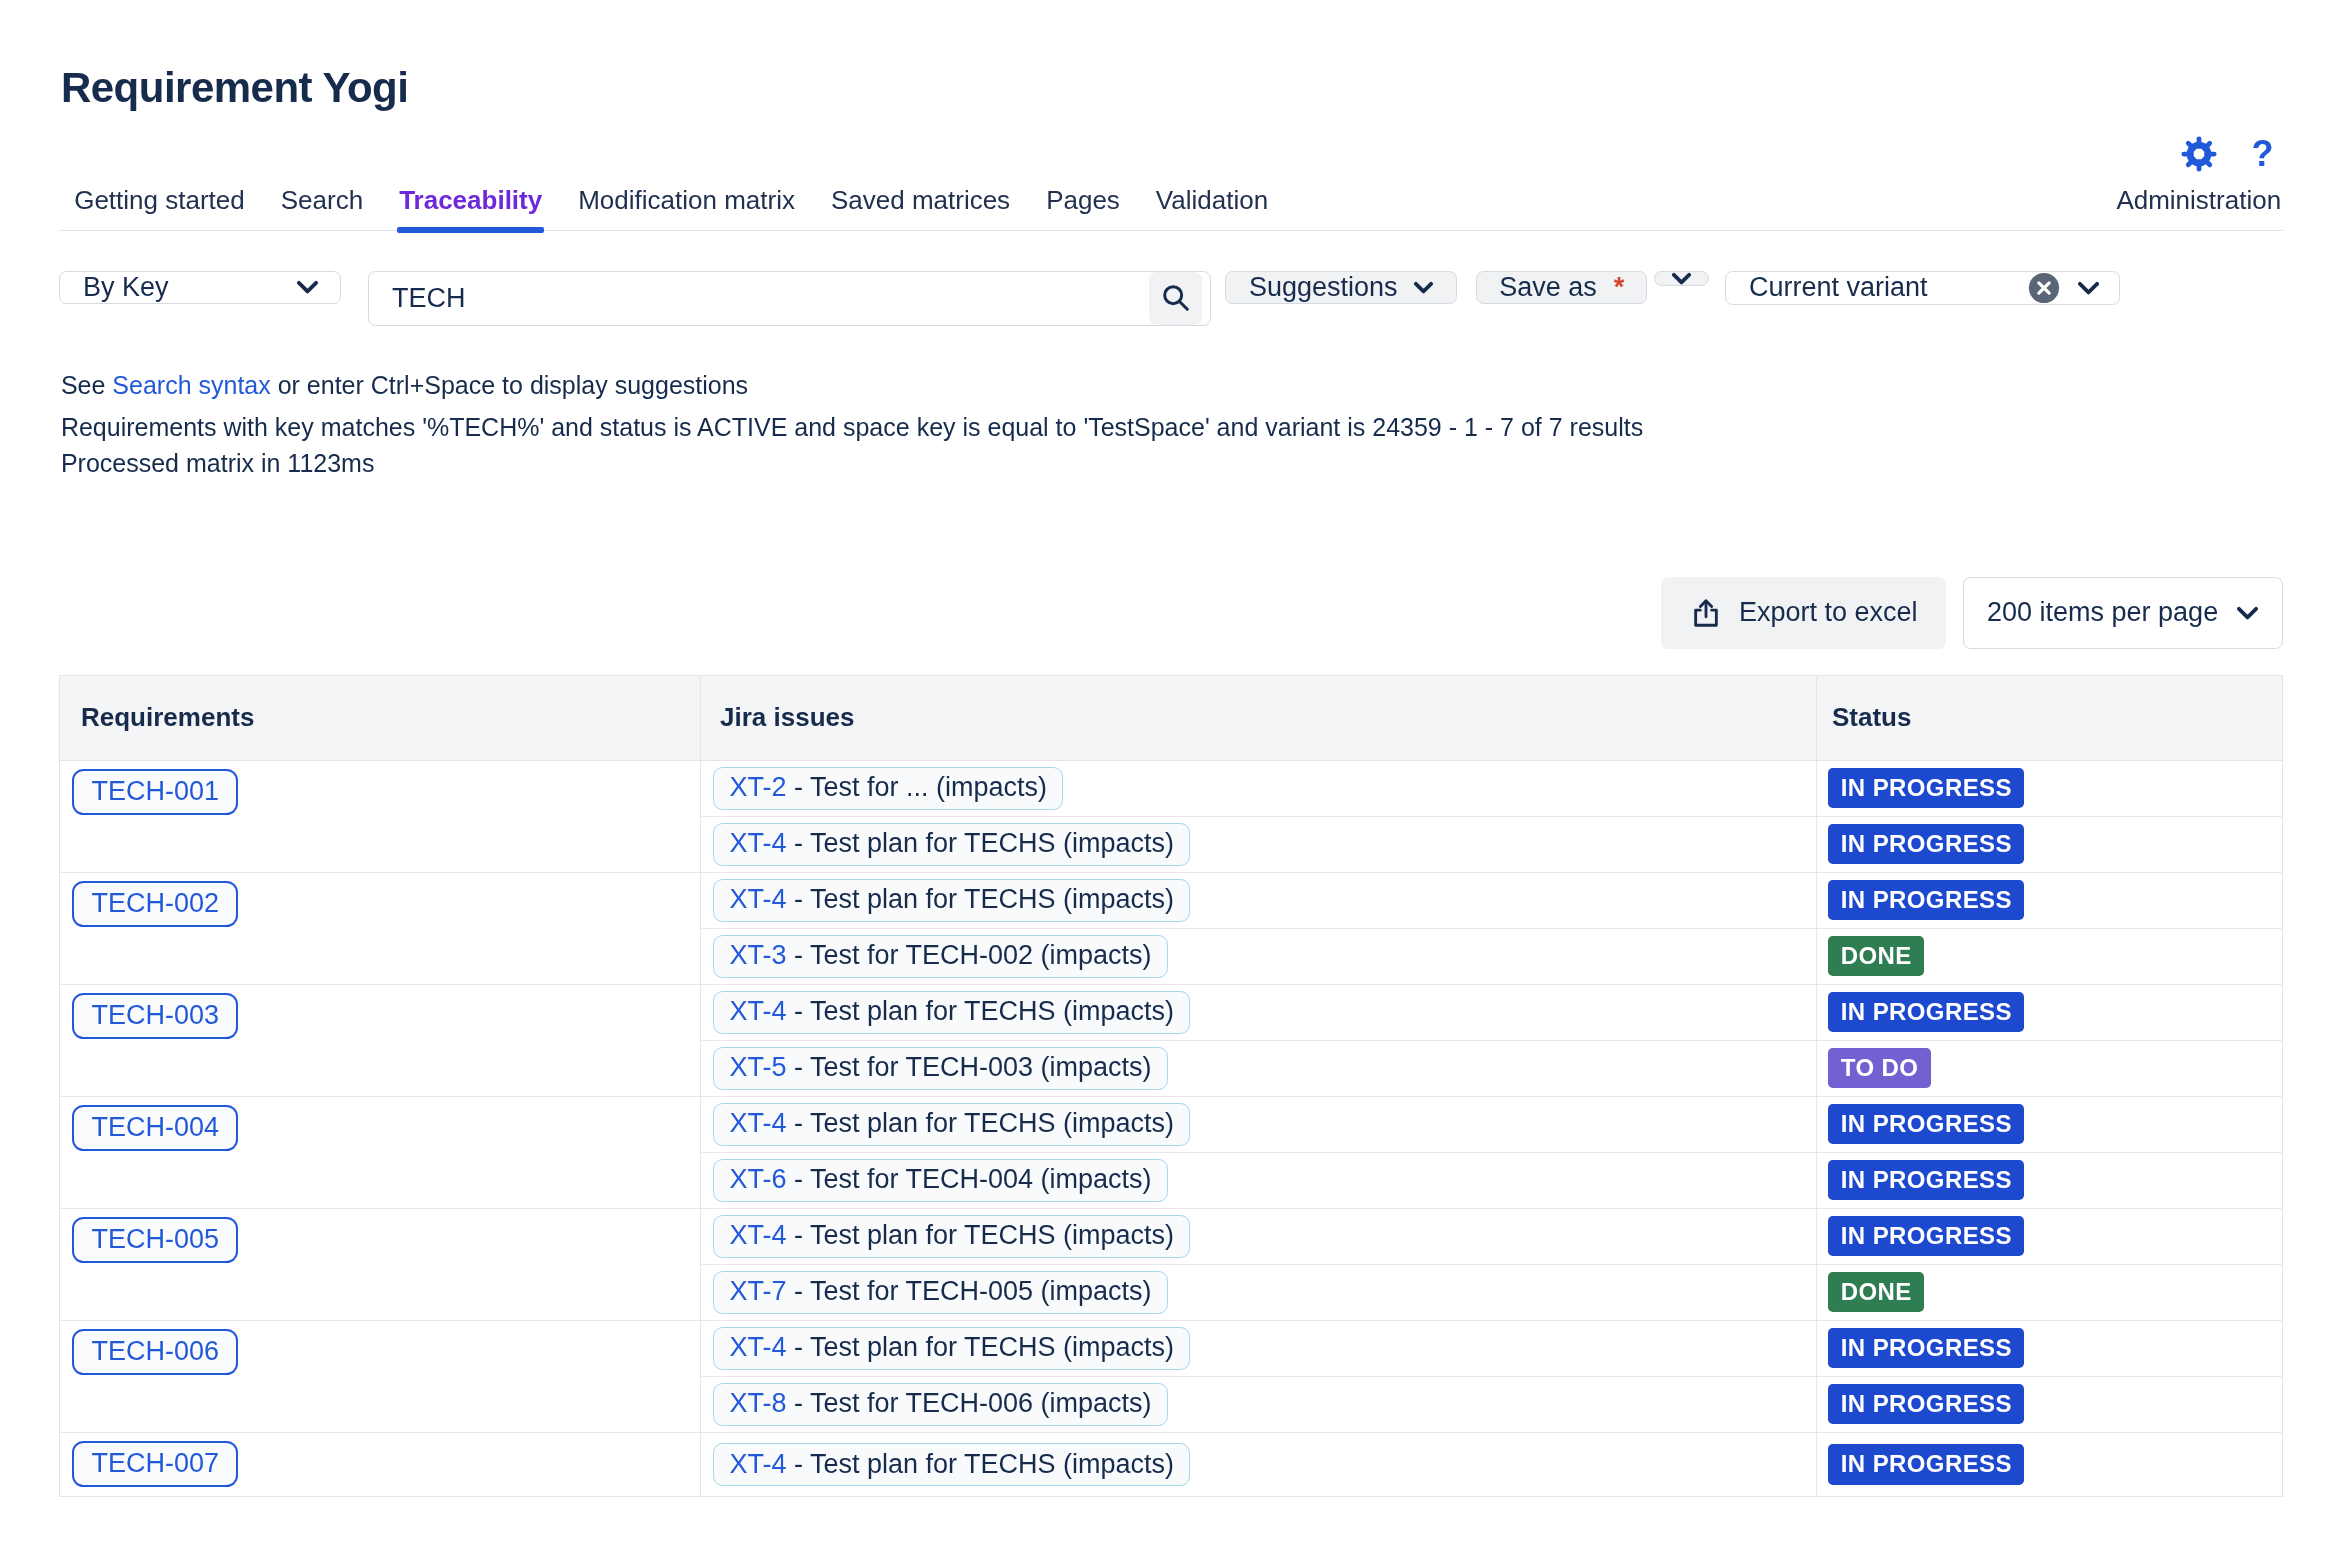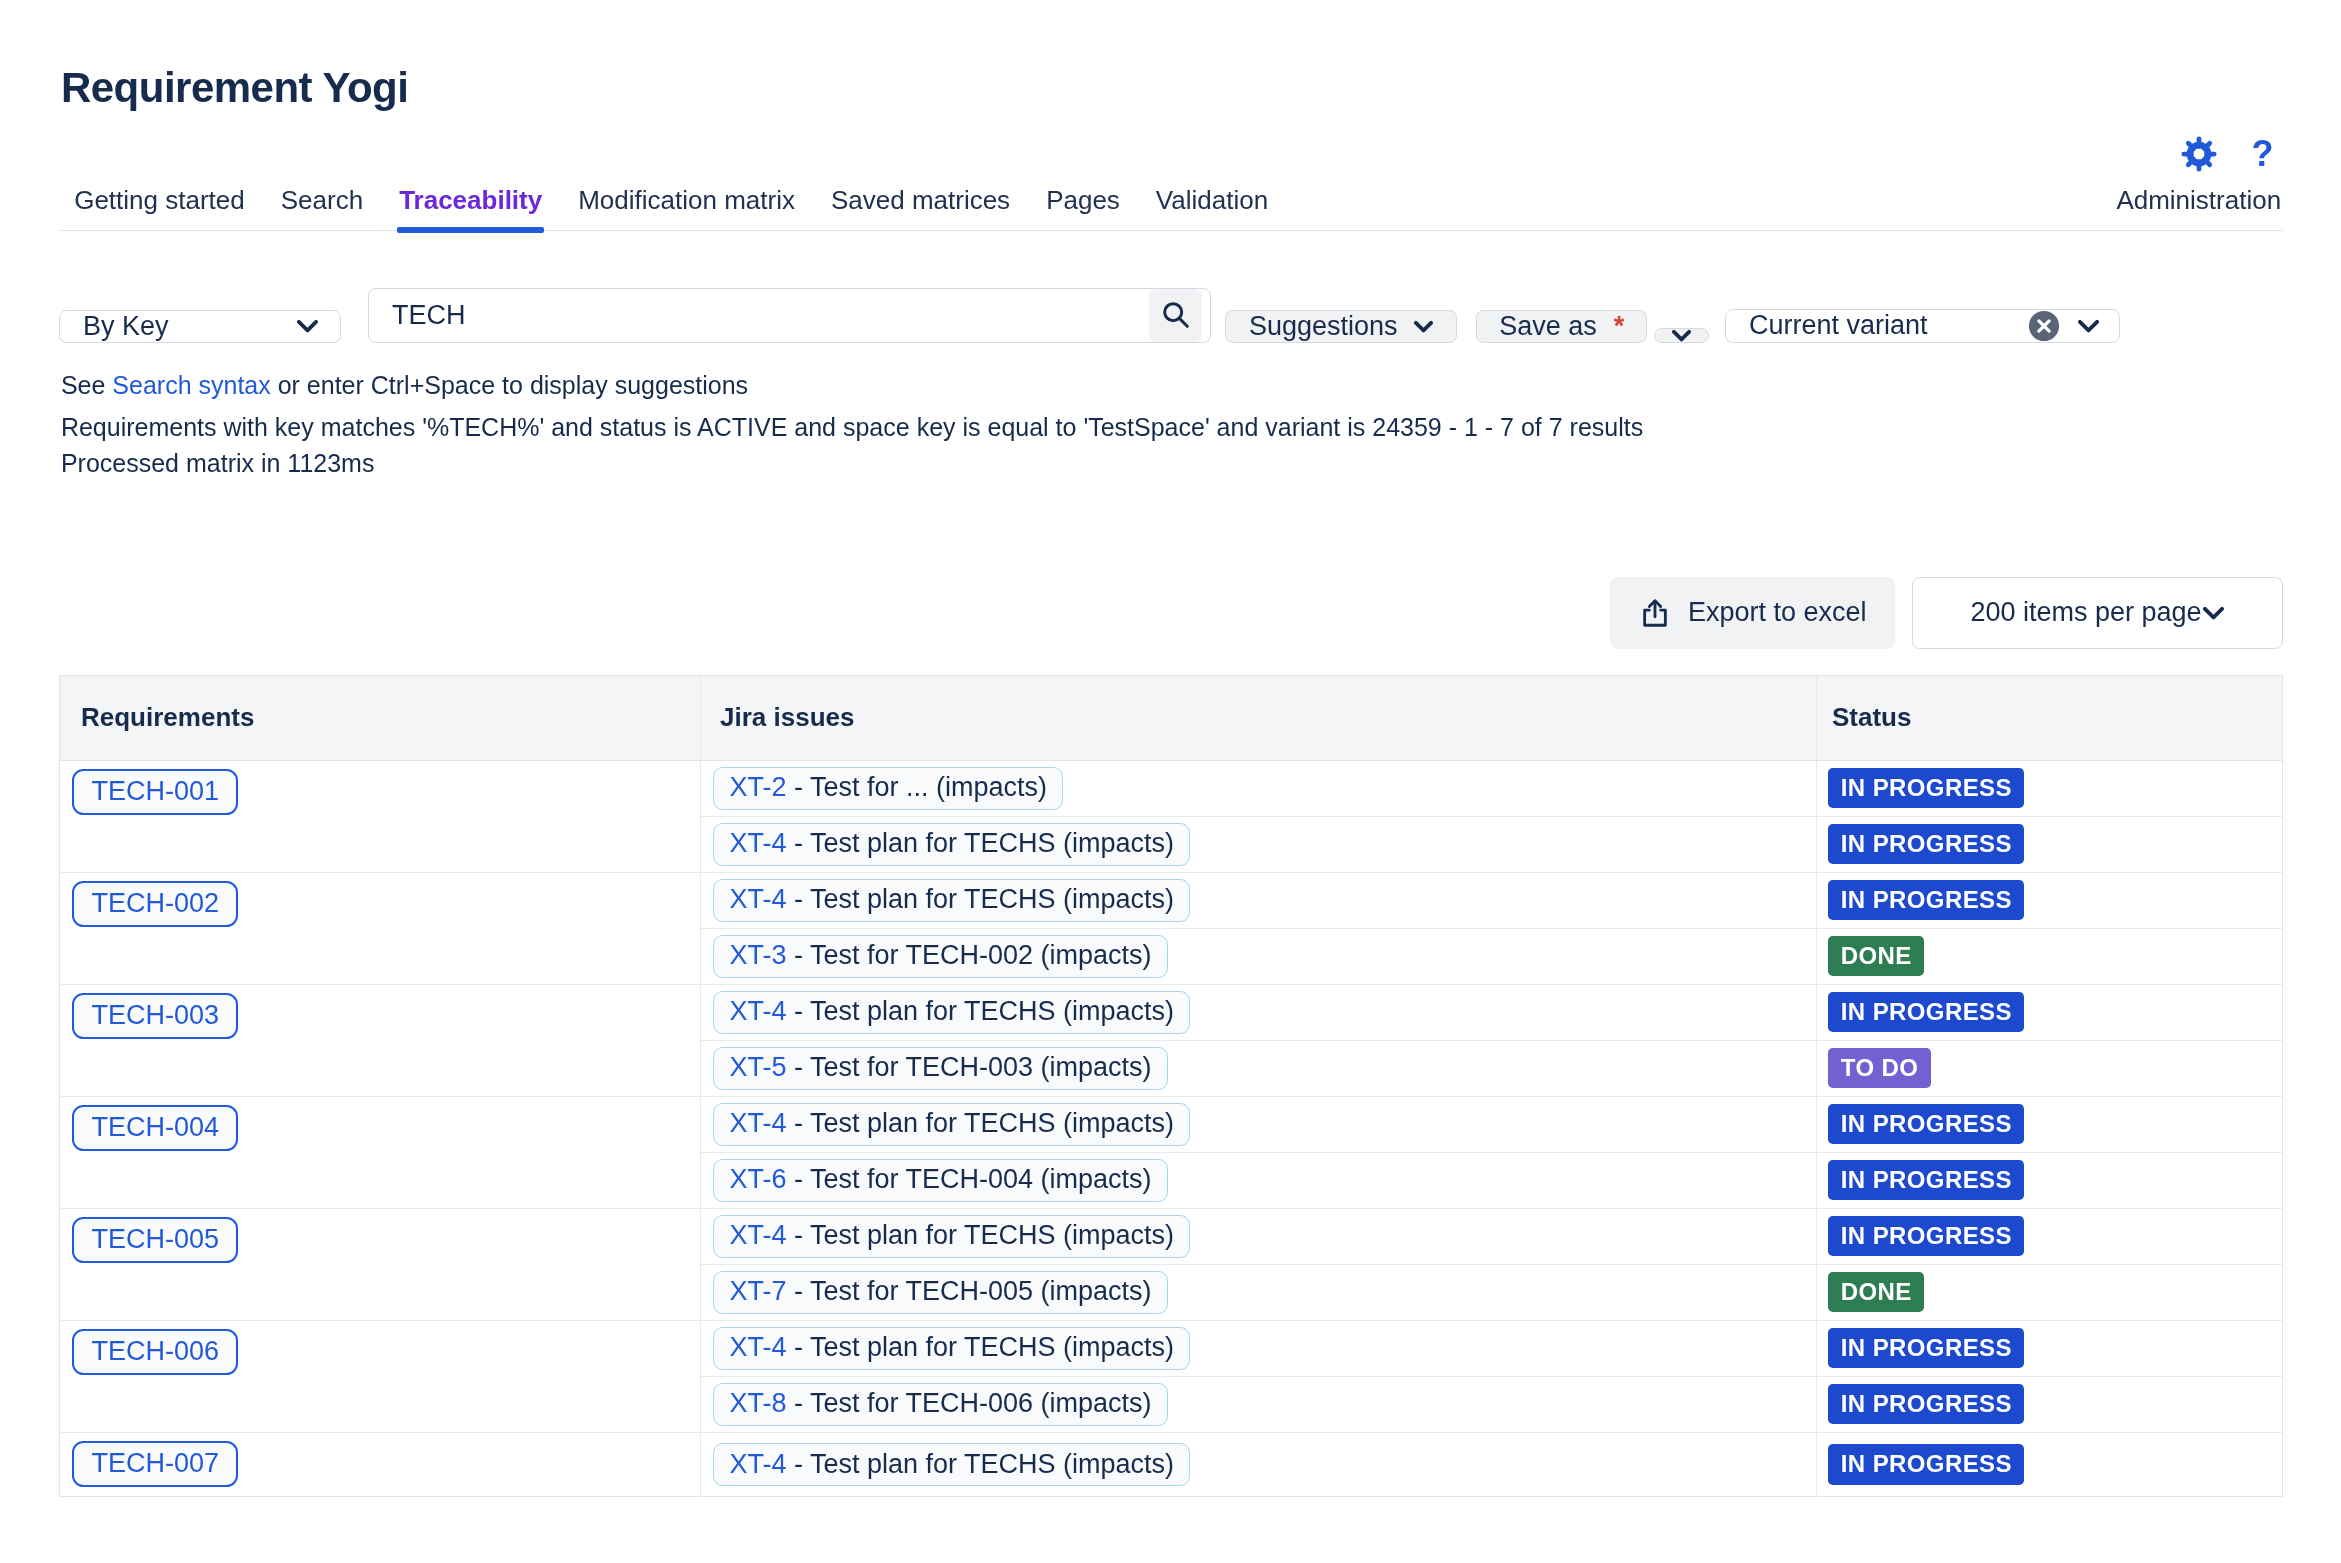--- a/index.html
+++ b/index.html
@@ -39,21 +39,21 @@
     padding-bottom:15px;cursor:pointer;color:#22314F;
     white-space:nowrap;
   }
   .tab.active{color:#6d28d9;font-weight:600;}
   .tab.active::after{
     content:"";position:absolute;left:-1.9px;right:-1.9px;bottom:-2.9px;
     height:5.7px;background:#2159D9;border-radius:1.9px;
   }
 
   
-  .search-row{margin-top:40px;display:flex;align-items:flex-end;height:72px;}
+  .search-row{margin-top:40px;display:flex;align-items:flex-start;height:72px;}
   .control{
     box-sizing:border-box;
     border:1.9px solid #D6D9E0;border-radius:7.6px;background:#fff;
     display:flex;align-items:center;font-size:27px;color:#172B4D;
   }
   .scope-select{width:282px;padding:0 21px 0 23px;justify-content:space-between;cursor:pointer;}
   .search-box{width:843px;margin-left:27px;padding:0 7.6px 0 23px;}
   .search-box .query{flex:1;font-size:27px;color:#172B4D;}
   .search-go{
     width:53px;height:53px;border-radius:7.6px;background:#F1F2F4;
@@ -76,21 +76,21 @@
 
   
   .hint{margin:28.5px 0 0 1.9px;font-size:25px;line-height:28.5px;}
   .hint a{color:#2159D9;text-decoration:none;cursor:pointer;}
   .summary{margin:13.3px 0 0 1.9px;font-size:25px;line-height:28.5px;}
   .processed{margin:7.6px 0 0 1.9px;font-size:25px;line-height:28.5px;}
 
   
   .toolbar{margin-top:99px;display:flex;justify-content:flex-end;align-items:stretch;gap:17px;height:72px;}
   .btn-export{border:none;background:#F1F2F4;border-radius:7.6px;padding:0 28.5px;gap:17px;}
-  .pagesize-select{width:371px;padding:0 23px;justify-content:center;cursor:pointer;}
+  .pagesize-select{width:320px;padding:0 23px;justify-content:space-between;cursor:pointer;}
 
   
   table.matrix{
     margin-top:26px;width:100%;
     border-collapse:collapse;table-layout:fixed;
     border:1.9px solid #E2E4E9;
   }
   .matrix th{
     height:84px;background:#F4F5F7;text-align:left;
     font-size:26px;font-weight:700;color:#172B4D;

